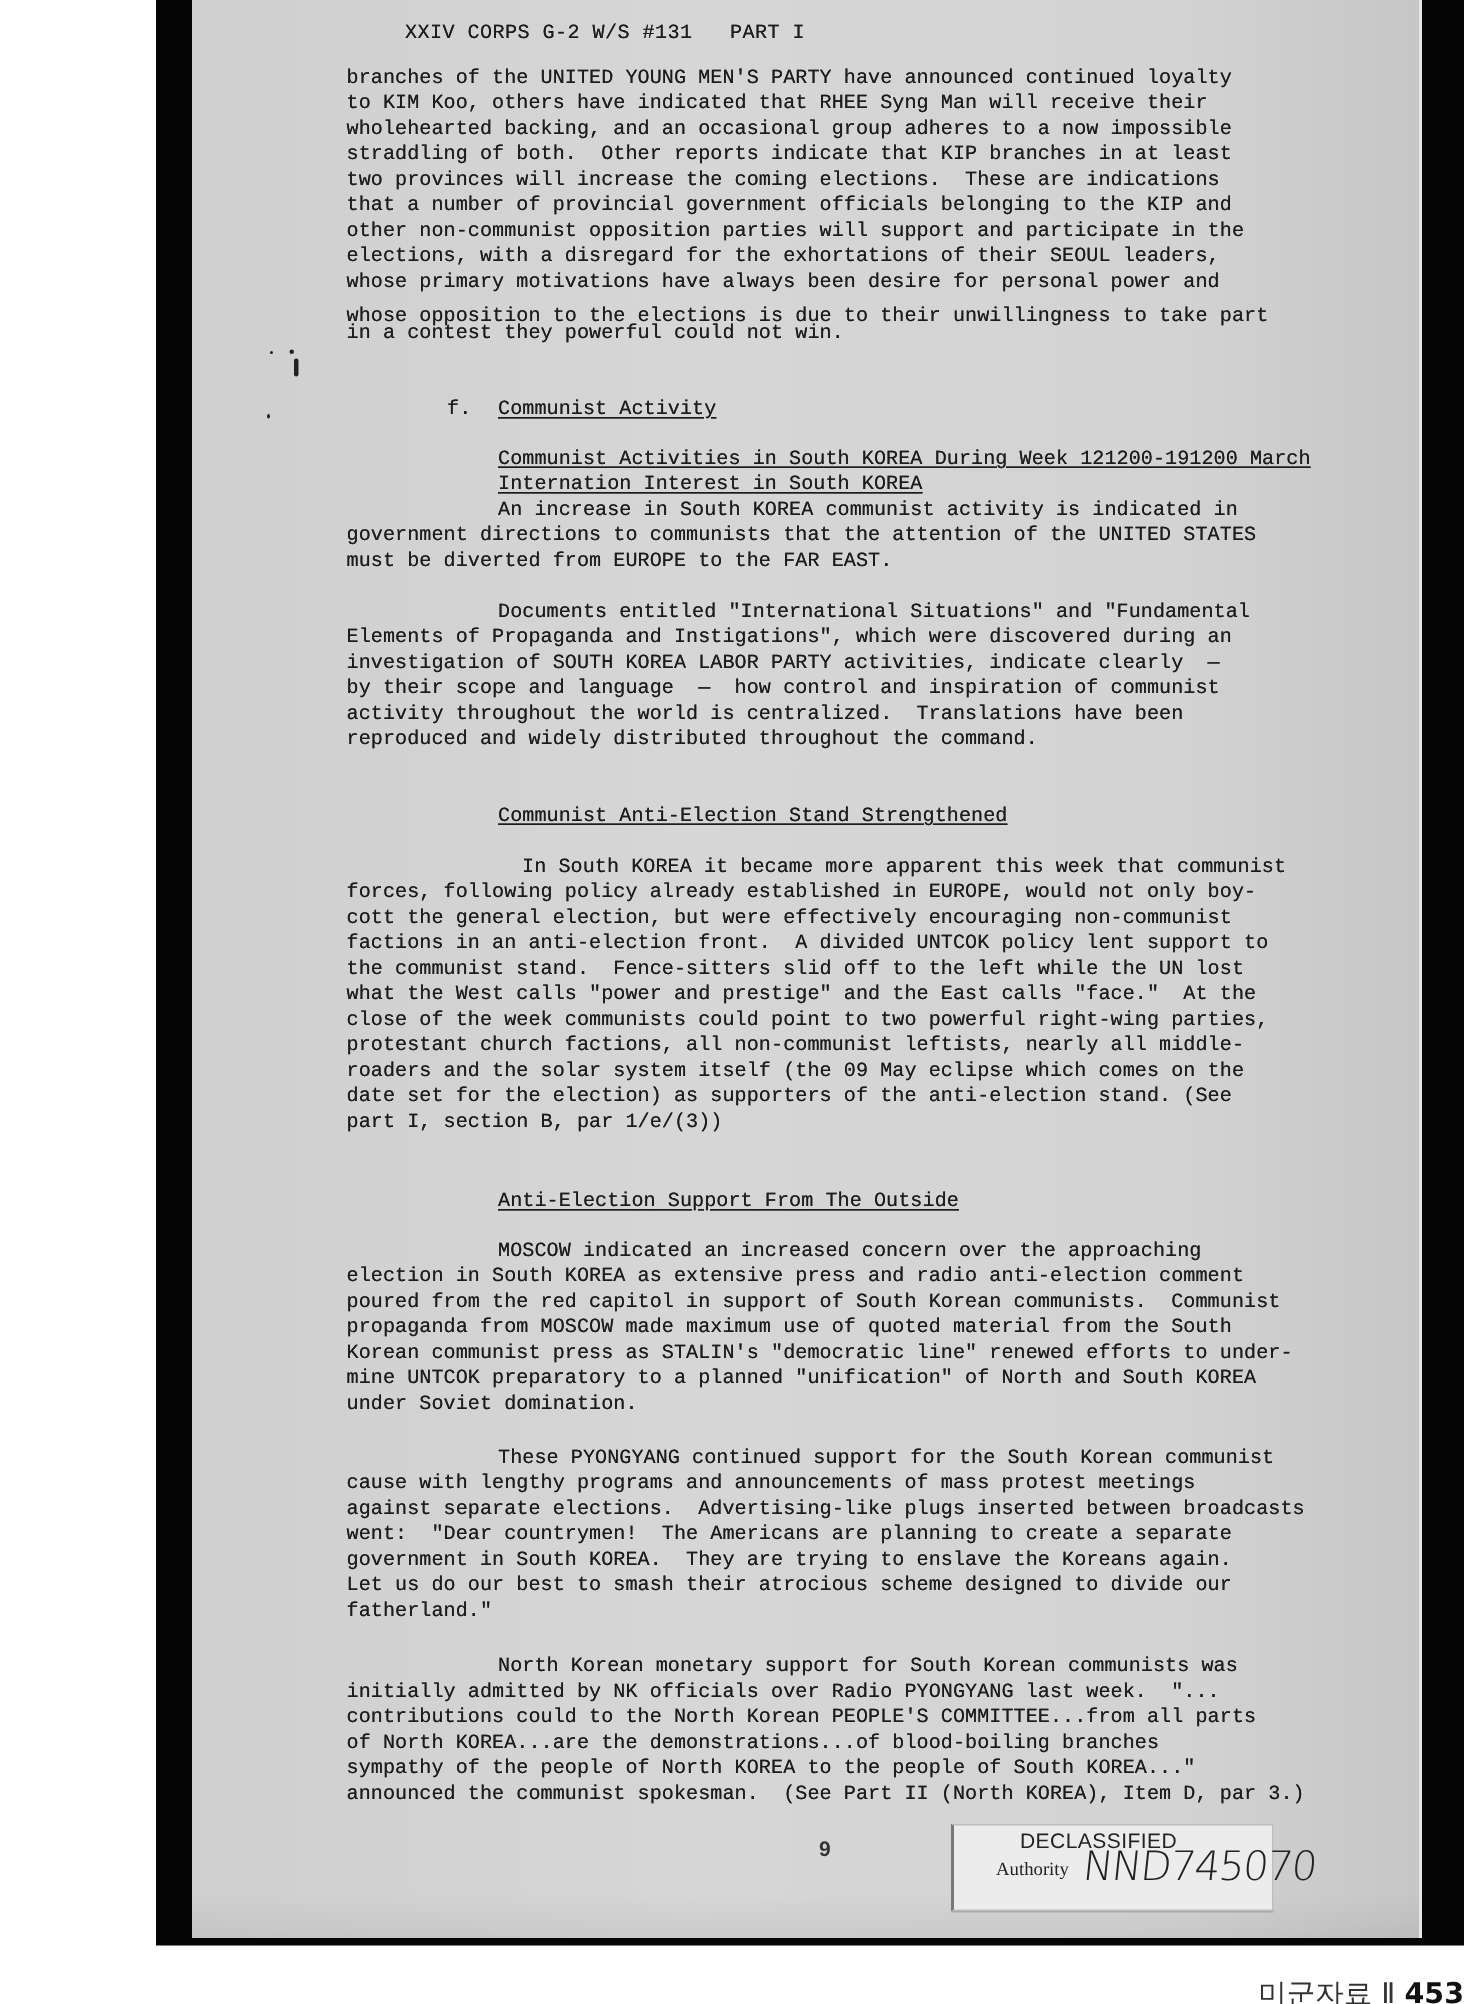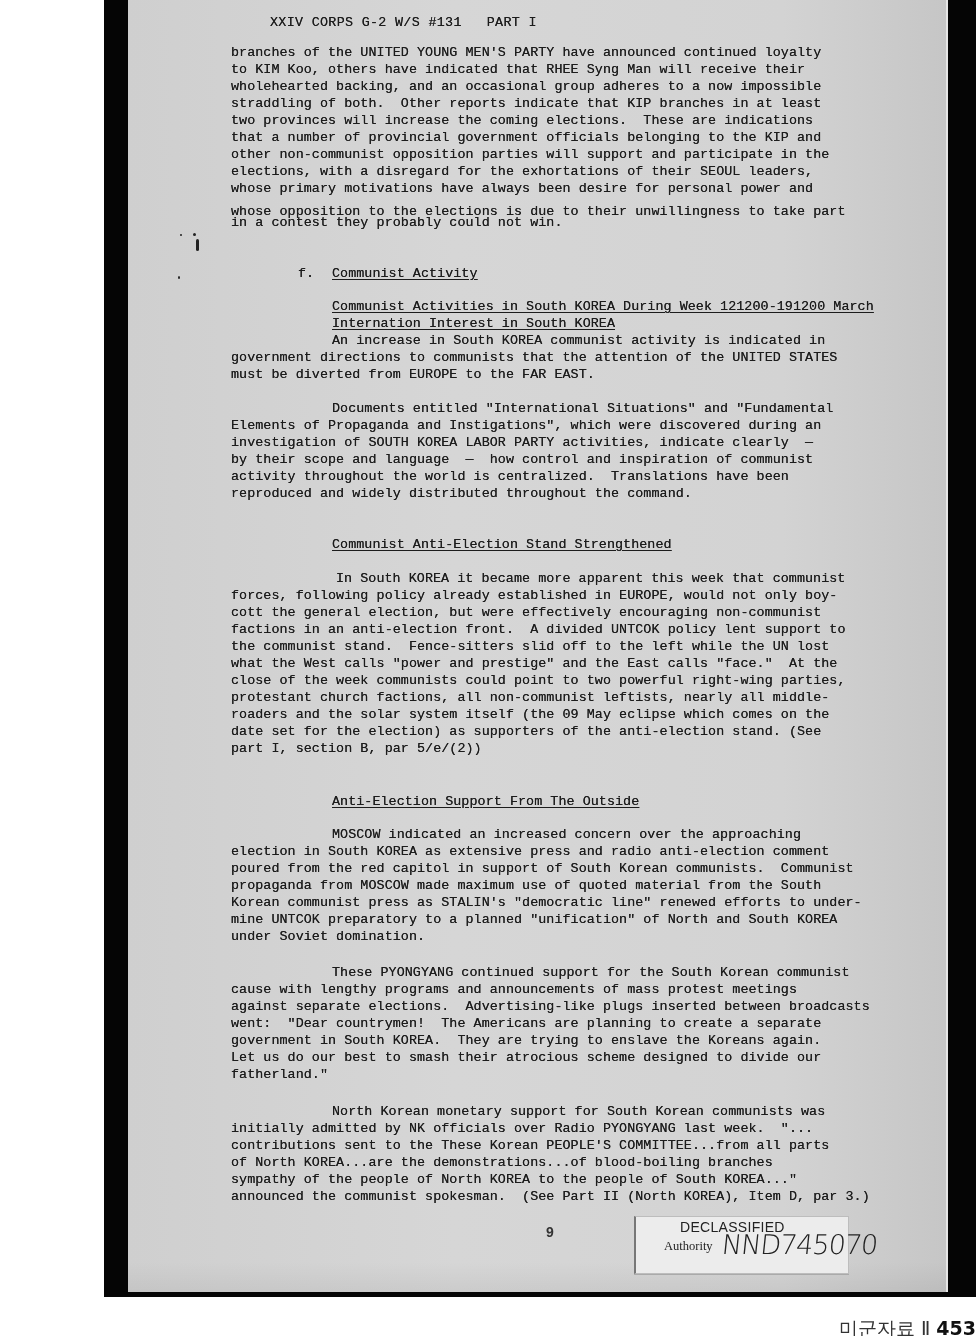--- a/index.html
+++ b/index.html
@@ -75,21 +75,21 @@
   <div class="t" style="left:231px;top:44px">branches of the UNITED YOUNG MEN'S PARTY have announced continued loyalty</div>
   <div class="t" style="left:231px;top:61px">to KIM Koo, others have indicated that RHEE Syng Man will receive their</div>
   <div class="t" style="left:231px;top:78px">wholehearted backing, and an occasional group adheres to a now impossible</div>
   <div class="t" style="left:231px;top:95px">straddling of both.  Other reports indicate that KIP branches in at least</div>
   <div class="t" style="left:231px;top:112px">two provinces will increase the coming elections.  These are indications</div>
   <div class="t" style="left:231px;top:129px">that a number of provincial government officials belonging to the KIP and</div>
   <div class="t" style="left:231px;top:146px">other non-communist opposition parties will support and participate in the</div>
   <div class="t" style="left:231px;top:163px">elections, with a disregard for the exhortations of their SEOUL leaders,</div>
   <div class="t" style="left:231px;top:180px">whose primary motivations have always been desire for personal power and</div>
   <div class="t" style="left:231px;top:203px">whose opposition to the elections is due to their unwillingness to take part</div>
-  <div class="t" style="left:231px;top:214px">in a contest they probably could not win.</div>
+  <div class="t" style="left:231px;top:214px">in a contest they powerful could not win.</div>
 </div>
 
 <div class="t" style="left:298px;top:265px">f.</div>
 <div class="t u" style="left:332px;top:265px">Communist Activity</div>
 
 <div class="t u" style="left:332px;top:298px">Communist Activities in South KOREA During Week 121200-191200 March</div>
 <div class="t u" style="left:332px;top:315px">Internation Interest in South KOREA</div>
 
 <div>
   <div class="t" style="left:332px;top:332px">An increase in South KOREA communist activity is indicated in</div>
@@ -102,31 +102,31 @@
   <div class="t" style="left:231px;top:417px">Elements of Propaganda and Instigations", which were discovered during an</div>
   <div class="t" style="left:231px;top:434px">investigation of SOUTH KOREA LABOR PARTY activities, indicate clearly  —</div>
   <div class="t" style="left:231px;top:451px">by their scope and language  —  how control and inspiration of communist</div>
   <div class="t" style="left:231px;top:468px">activity throughout the world is centralized.  Translations have been</div>
   <div class="t" style="left:231px;top:485px">reproduced and widely distributed throughout the command.</div>
 </div>
 
 <div class="t u" style="left:332px;top:536px">Communist Anti-Election Stand Strengthened</div>
 
 <div>
-  <div class="t" style="left:336px;top:570px">In South KOREA it became more apparent this week that communist</div>
+  <div class="t" style="left:348px;top:570px">In South KOREA it became more apparent this week that communist</div>
   <div class="t" style="left:231px;top:587px">forces, following policy already established in EUROPE, would not only boy-</div>
   <div class="t" style="left:231px;top:604px">cott the general election, but were effectively encouraging non-communist</div>
   <div class="t" style="left:231px;top:621px">factions in an anti-election front.  A divided UNTCOK policy lent support to</div>
   <div class="t" style="left:231px;top:638px">the communist stand.  Fence-sitters slid off to the left while the UN lost</div>
   <div class="t" style="left:231px;top:655px">what the West calls "power and prestige" and the East calls "face."  At the</div>
   <div class="t" style="left:231px;top:672px">close of the week communists could point to two powerful right-wing parties,</div>
   <div class="t" style="left:231px;top:689px">protestant church factions, all non-communist leftists, nearly all middle-</div>
   <div class="t" style="left:231px;top:706px">roaders and the solar system itself (the 09 May eclipse which comes on the</div>
   <div class="t" style="left:231px;top:723px">date set for the election) as supporters of the anti-election stand. (See</div>
-  <div class="t" style="left:231px;top:740px">part I, section B, par 5/e/(2))</div>
+  <div class="t" style="left:231px;top:740px">part I, section B, par 1/e/(3))</div>
 </div>
 
 <div class="t u" style="left:332px;top:793px">Anti-Election Support From The Outside</div>
 
 <div>
   <div class="t" style="left:332px;top:826px">MOSCOW indicated an increased concern over the approaching</div>
   <div class="t" style="left:231px;top:843px">election in South KOREA as extensive press and radio anti-election comment</div>
   <div class="t" style="left:231px;top:860px">poured from the red capitol in support of South Korean communists.  Communist</div>
   <div class="t" style="left:231px;top:877px">propaganda from MOSCOW made maximum use of quoted material from the South</div>
   <div class="t" style="left:231px;top:894px">Korean communist press as STALIN's "democratic line" renewed efforts to under-</div>
@@ -140,21 +140,21 @@
   <div class="t" style="left:231px;top:998px">against separate elections.  Advertising-like plugs inserted between broadcasts</div>
   <div class="t" style="left:231px;top:1015px">went:  "Dear countrymen!  The Americans are planning to create a separate</div>
   <div class="t" style="left:231px;top:1032px">government in South KOREA.  They are trying to enslave the Koreans again.</div>
   <div class="t" style="left:231px;top:1049px">Let us do our best to smash their atrocious scheme designed to divide our</div>
   <div class="t" style="left:231px;top:1066px">fatherland."</div>
 </div>
 
 <div>
   <div class="t" style="left:332px;top:1103px">North Korean monetary support for South Korean communists was</div>
   <div class="t" style="left:231px;top:1120px">initially admitted by NK officials over Radio PYONGYANG last week.  "...</div>
-  <div class="t" style="left:231px;top:1137px">contributions sent to the These Korean PEOPLE'S COMMITTEE...from all parts</div>
+  <div class="t" style="left:231px;top:1137px">contributions could to the North Korean PEOPLE'S COMMITTEE...from all parts</div>
   <div class="t" style="left:231px;top:1154px">of North KOREA...are the demonstrations...of blood-boiling branches</div>
   <div class="t" style="left:231px;top:1171px">sympathy of the people of North KOREA to the people of South KOREA..."</div>
   <div class="t" style="left:231px;top:1188px">announced the communist spokesman.  (See Part II (North KOREA), Item D, par 3.)</div>
 </div>
 
 <div class="page-num">9</div>
 
 <div class="stamp">
   <span class="stamp-title">DECLASSIFIED</span>
   <span class="stamp-auth">Authority</span>

